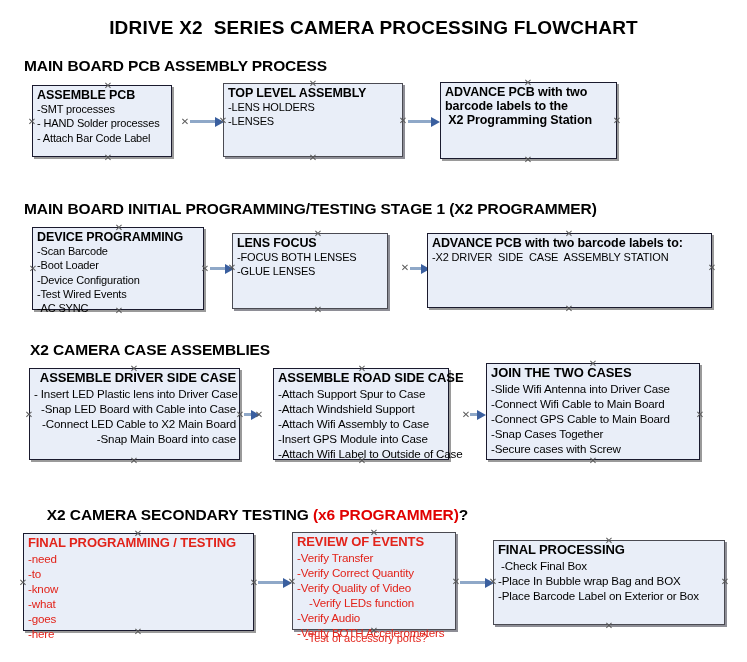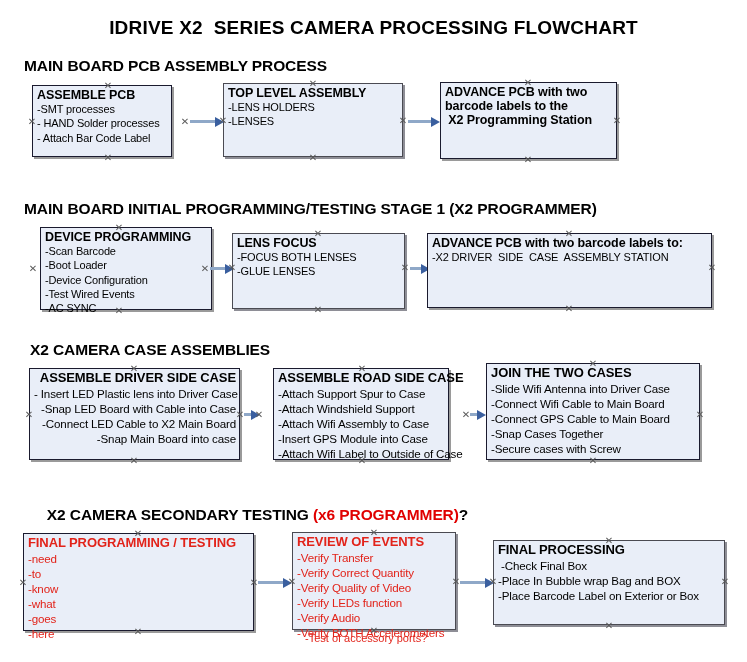--- a/index.html
+++ b/index.html
@@ -160,36 +160,36 @@
     <div class="box-title">ADVANCE PCB with two</div>
     <div class="box-title">barcode labels to the</div>
     <div class="box-title"> X2 Programming Station</div>
   </div>
   <div class="handle" style="left:528px; top:82px;"></div>
   <div class="handle" style="left:528px; top:159px;"></div>
   <div class="handle" style="left:617px; top:120px;"></div>
 
   <div class="section-head" style="left:24px; top:200px;">MAIN BOARD INITIAL PROGRAMMING/TESTING STAGE 1 (X2 PROGRAMMER)</div>
 
-  <div class="box" style="left:40px; top:227px; width:172px; height:83px;">
+  <div class="box" style="left:32px; top:227px; width:172px; height:83px;">
     <div class="box-title">DEVICE PROGRAMMING</div>
     <div class="box-line">-Scan Barcode</div>
     <div class="box-line">-Boot Loader</div>
     <div class="box-line">-Device Configuration</div>
     <div class="box-line">-Test Wired Events</div>
     <div class="box-line">-AC SYNC</div>
   </div>
   <div class="handle" style="left:119px; top:227px;"></div>
   <div class="handle" style="left:119px; top:310px;"></div>
   <div class="handle" style="left:33px; top:268px;"></div>
   <div class="handle" style="left:205px; top:268px;"></div>
 
   <div class="arrow" style="left:210px; top:267px; width:16px;"></div>
 
-  <div class="box gray-border" style="left:232px; top:233px; width:173px; height:76px;">
+  <div class="box gray-border" style="left:232px; top:233px; width:156px; height:76px;">
     <div class="box-title">LENS FOCUS</div>
     <div class="box-line">-FOCUS BOTH LENSES</div>
     <div class="box-line">-GLUE LENSES</div>
   </div>
   <div class="handle" style="left:318px; top:233px;"></div>
   <div class="handle" style="left:318px; top:309px;"></div>
   <div class="handle" style="left:232px; top:267px;"></div>
   <div class="handle" style="left:405px; top:267px;"></div>
 
   <div class="arrow" style="left:410px; top:267px; width:12px;"></div>
@@ -263,21 +263,21 @@
   <div class="handle" style="left:23px; top:582px;"></div>
   <div class="handle" style="left:254px; top:582px;"></div>
 
   <div class="arrow" style="left:258px; top:581px; width:26px;"></div>
 
   <div class="box gray-border" style="left:292px; top:532px; width:164px; height:98px;">
     <div class="box-title big" style="color:#e2231a;">REVIEW OF EVENTS</div>
     <div class="box-line big" style="color:#e2231a;">-Verify Transfer</div>
     <div class="box-line big" style="color:#e2231a;">-Verify Correct Quantity</div>
     <div class="box-line big" style="color:#e2231a;">-Verify Quality of Video</div>
-    <div class="box-line big" style="color:#e2231a;">-Verify LEDs function</div>
+    <div class="box-line big" style="color:#e2231a;margin-left:12px;">-Verify LEDs function</div>
     <div class="box-line big" style="color:#e2231a;">-Verify Audio</div>
     <div class="box-line big" style="color:#e2231a;">-Verify BOTH Accelerometers</div>
     <div class="overflow-line" style="top:98px;">-Test of accessory ports?</div>
   </div>
   <div class="handle" style="left:374px; top:532px;"></div>
   <div class="handle" style="left:374px; top:630px;"></div>
   <div class="handle" style="left:292px; top:581px;"></div>
   <div class="handle" style="left:456px; top:581px;"></div>
 
   <div class="arrow" style="left:460px; top:581px; width:26px;"></div>

